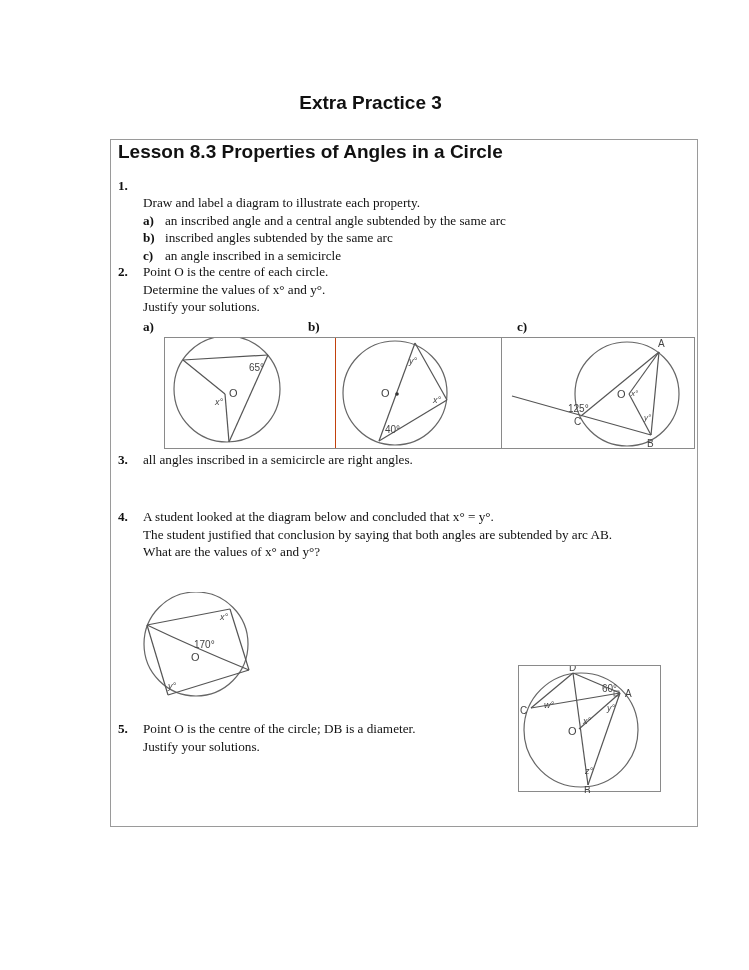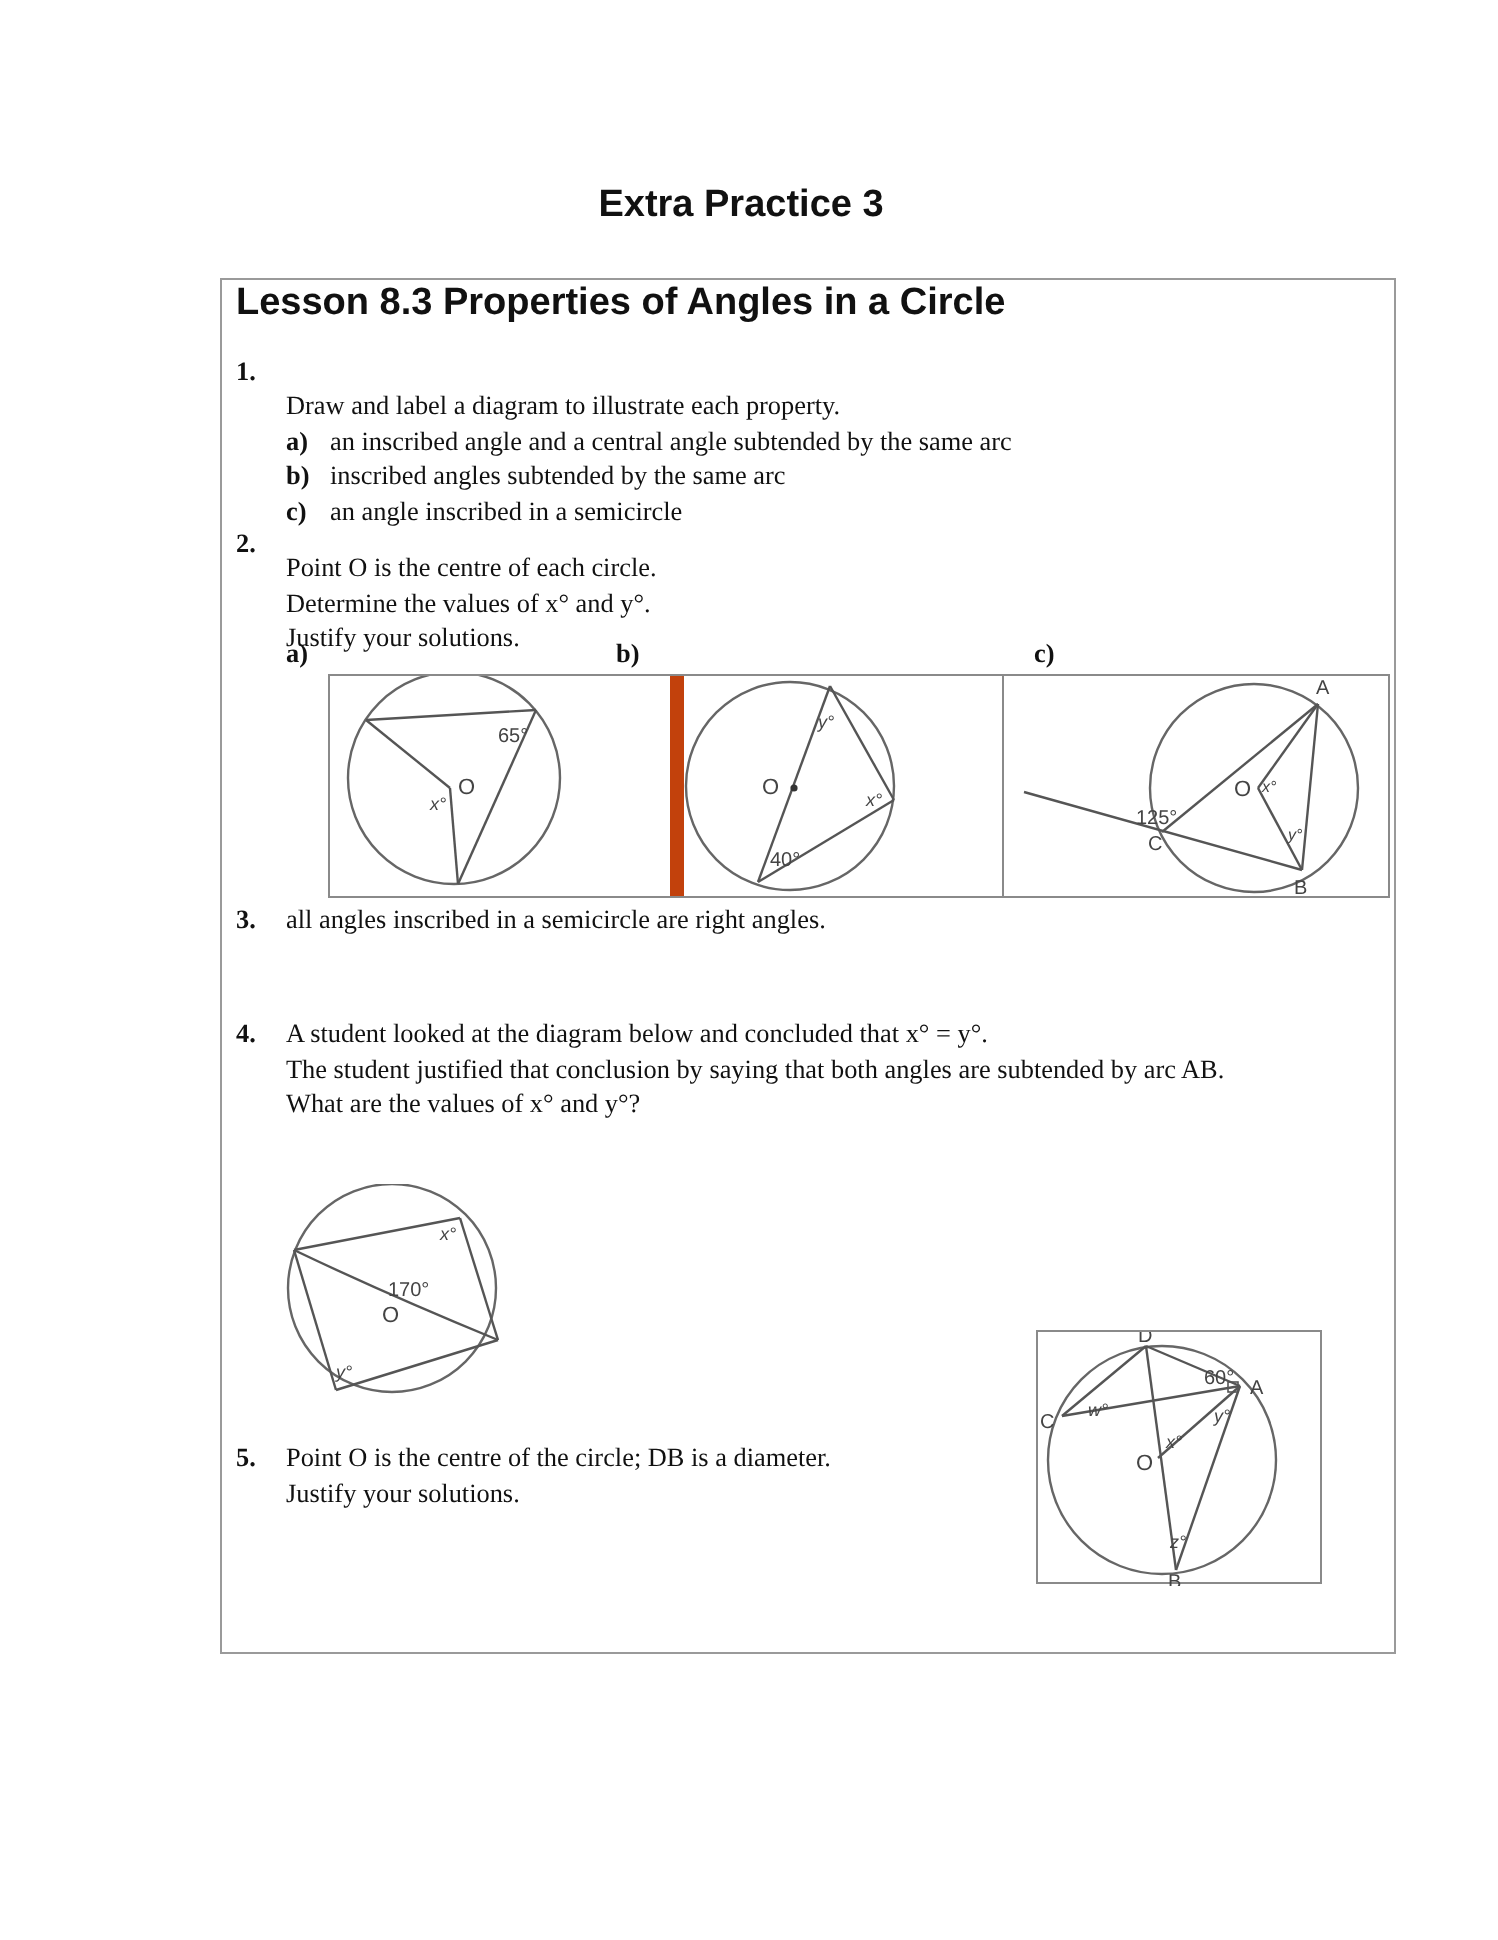--- a/index.html
+++ b/index.html
@@ -10,21 +10,21 @@
     border: 1.5px solid #9a9a9a; box-sizing: border-box; }
   .lesson { position: absolute; left: 118px; top: 141px; font-family: "Liberation Sans", sans-serif;
     font-weight: bold; font-size: 19px; }
   .q { position: absolute; font-family: "Liberation Serif", serif; font-size: 13.2px; line-height: 17.5px; }
   .qn { position: absolute; left: 118px; font-weight: bold; }
   .qb { position: absolute; left: 143px; }
   .sub b { display: inline-block; width: 22px; }
   .lbl { position: absolute; font-family: "Liberation Serif", serif; font-weight: bold; font-size: 13.2px; }
   .strip { position: absolute; left: 164px; top: 337px; width: 531px; height: 112px; border: 1px solid #8a8a8a; box-sizing: border-box; }
   .cell { position: absolute; top: 0; height: 110px; }
-  .cell.c1 { left: 0; width: 170px; border-right: 7px solid #c2410c; }
+  .cell.c1 { left: 0; width: 170px; border-right: 1px solid #c2410c; }
   .cell.c2 { left: 170px; width: 166px; border-right: 1px solid #8a8a8a; }
   .cell.c3 { left: 336px; width: 193px; }
   svg text { font-family: "Liberation Sans", sans-serif; fill: #444; }
   .it { font-style: italic; }
   .q5box { position: absolute; left: 518px; top: 665px; width: 143px; height: 127px; border: 1px solid #8a8a8a; box-sizing: border-box; }
 </style>
 </head>
 <body>
 
 <div class="title">Extra Practice 3</div>
@@ -37,21 +37,21 @@
   <div class="qb" style="top:0;margin-top:17px;">
     <div>Draw and label a diagram to illustrate each property.</div>
     <div class="sub"><b>a)</b><span>an inscribed angle and a central angle subtended by the same arc</span></div>
     <div class="sub"><b>b)</b><span>inscribed angles subtended by the same arc</span></div>
     <div class="sub"><b>c)</b><span>an angle inscribed in a semicircle</span></div>
   </div>
 </div>
 
 <div class="q" style="top:263px;left:0;width:749px;">
   <span class="qn">2.</span>
-  <div class="qb" style="top:12px;">
+  <div class="qb" style="top:0;">
     <div>Point O is the centre of each circle.</div>
     <div>Determine the values of x° and y°.</div>
     <div>Justify your solutions.</div>
   </div>
 </div>
 <div class="lbl" style="left:143px;top:319px;">a)</div>
 <div class="lbl" style="left:308px;top:319px;">b)</div>
 <div class="lbl" style="left:517px;top:319px;">c)</div>
 
 <div class="strip">

